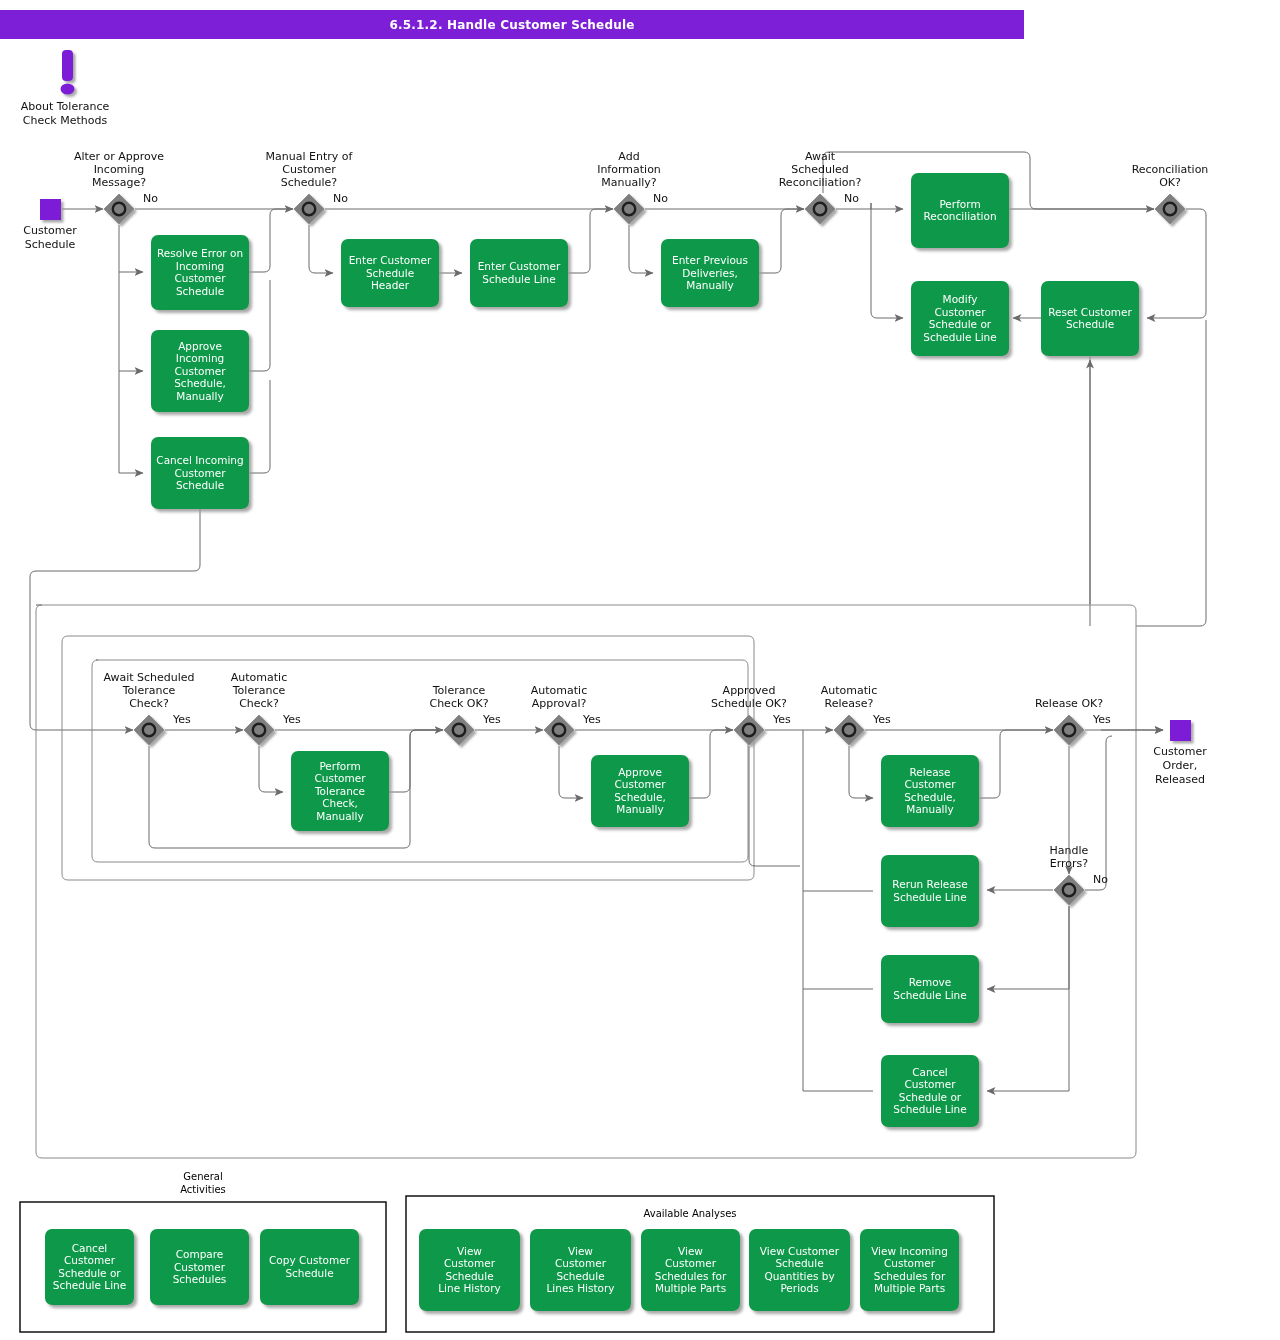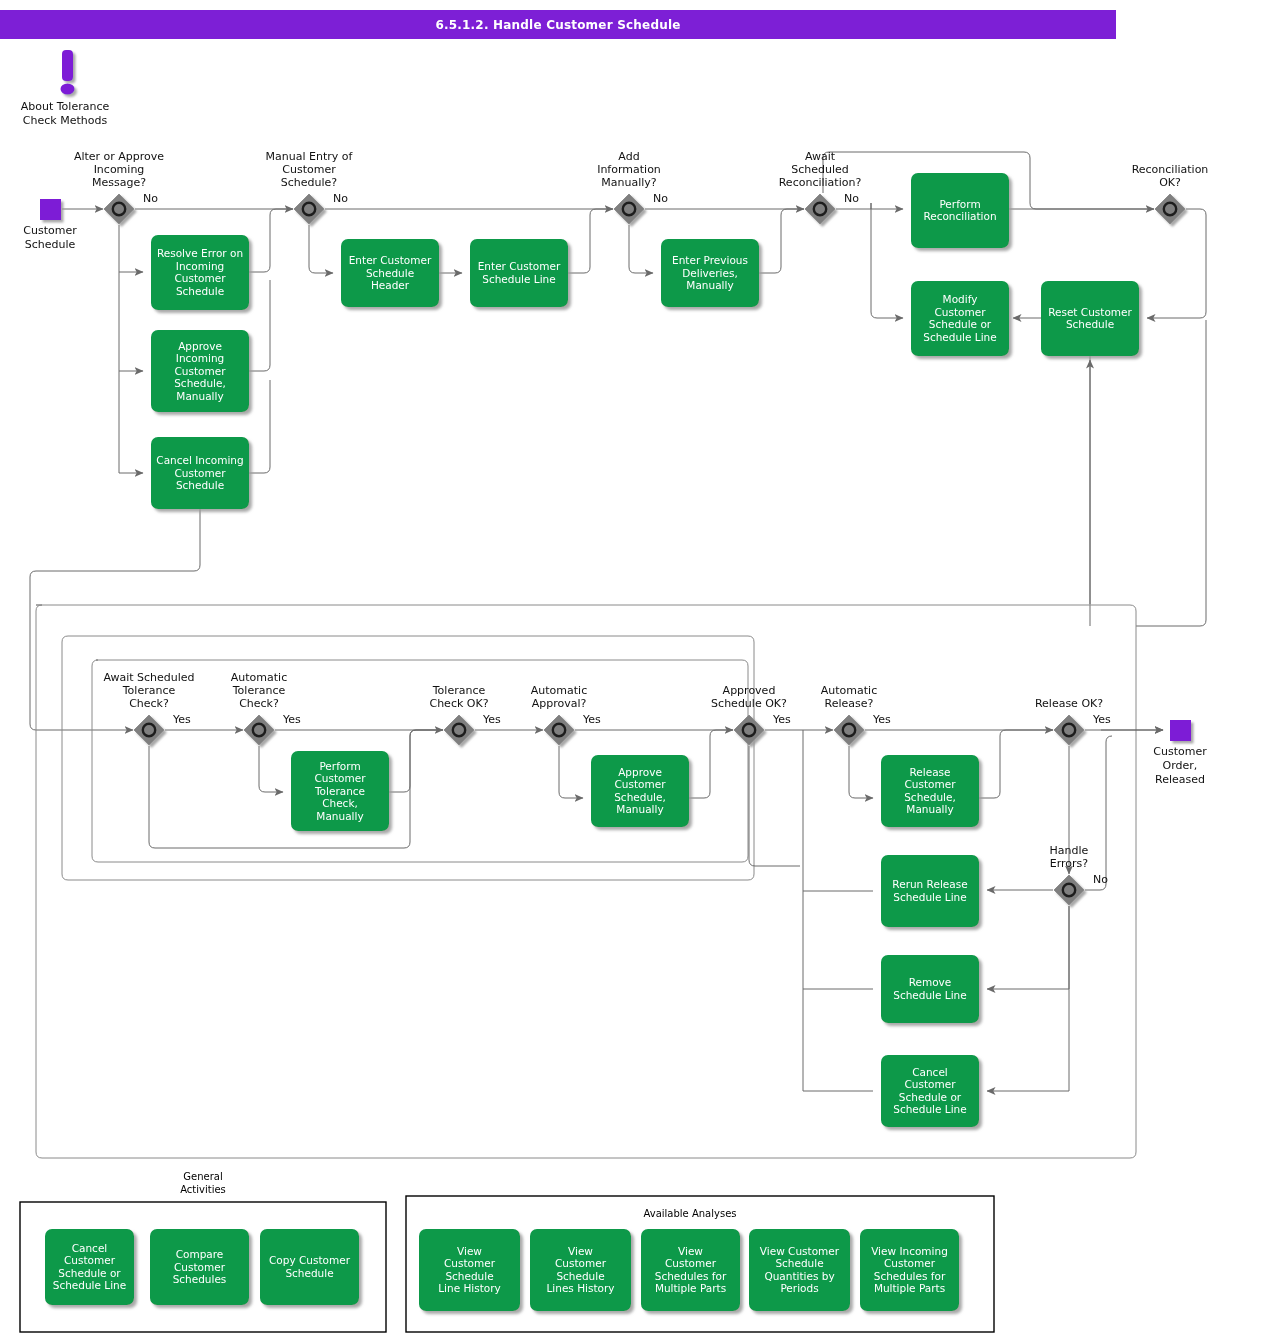--- a/index.html
+++ b/index.html
@@ -10,21 +10,21 @@
   body {
     width: 1280px;
     height: 1340px;
     font-family: "DejaVu Sans", sans-serif;
     position: relative;
     overflow: hidden;
   }
   #titlebar {
     position: absolute;
     left: 0; top: 10px;
-    width: 1116px; height: 29px;
+    width: 1024px; height: 29px;
     background: #7d1fd6;
     color: #ffffff;
     font-size: 12px;
     font-weight: bold;
     display: flex;
     align-items: center;
     justify-content: center;
     letter-spacing: 0.2px;
   }
   #canvas { position: absolute; left: 0; top: 0; }

